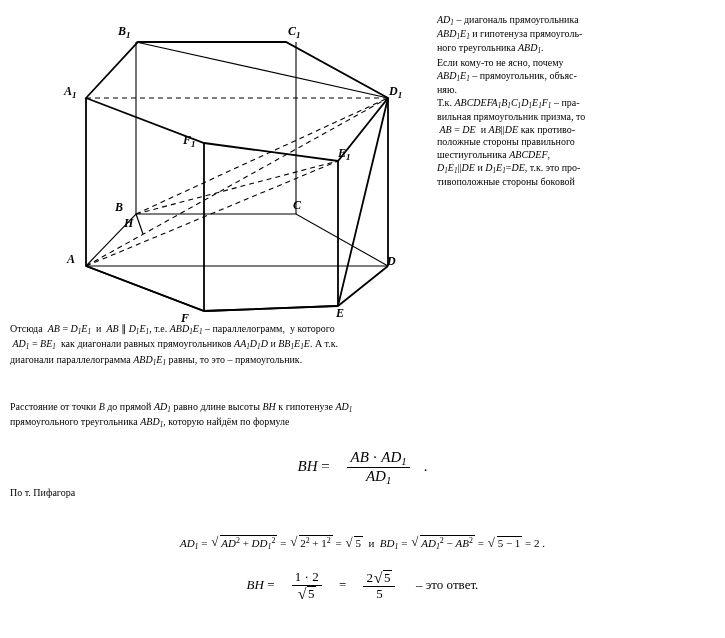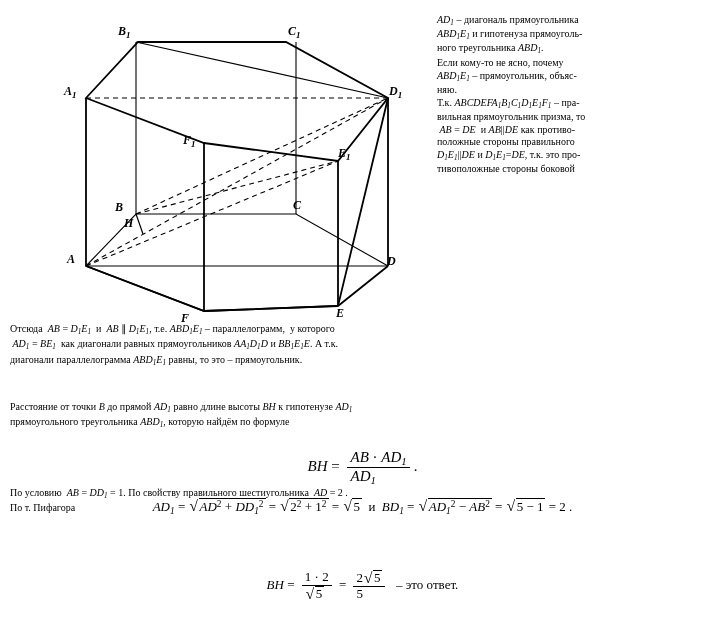--- a/index.html
+++ b/index.html
@@ -73,42 +73,42 @@
     width: 706px;
   }
 
   .eq-center {
     position: absolute;
     width: 725px;
     text-align: center;
     font-size: 15px;
   }
   #eq-bh { top: 449px; }
-  #eq-ad1 { top: 498px; font-size: 13px; }
+  #eq-ad1 { top: 535px; font-size: 11px; }
   #eq-final { top: 570px; font-size: 13px; }
 
   i, .it { font-style: italic; }
   .sub {
     font-size: 0.72em;
     vertical-align: -0.28em;
     font-style: italic;
   }
   .supn {
     font-size: 0.72em;
     vertical-align: 0.45em;
     font-style: normal;
   }
 
   
   .frac {
     display: inline-block;
     vertical-align: middle;
-    text-align: left;
+    text-align: center;
     line-height: 1.15;
-    margin: 0 4px;
+    margin: 0 14px;
   }
   .frac .num {
     display: block;
     border-bottom: 1px solid #000;
     padding: 0 3px;
   }
   .frac .den {
     display: block;
     padding: 0 3px;
   }
@@ -213,20 +213,23 @@
     <p>
       вильная прямоугольник призма, то
     </p>
     <p>
       &nbsp;<i>AB</i> = <i>DE</i>&nbsp; и <i>AB</i>||<i>DE</i> как противо-
     </p>
     <p>
       положные стороны правильного
     </p>
     <p>
+      шестиугольника <i>ABCDEF</i>,
+    </p>
+    <p>
       <i>D</i><span class="sub">1</span><i>E</i><span class="sub">1</span>||<i>DE</i> и <i>D</i><span class="sub">1</span><i>E</i><span class="sub">1</span>=<i>DE</i>, т.к. это про-
     </p>
     <p>
       тивоположные стороны боковой
     </p>
   </div>
 
   <div class="para" id="para-otsyuda">
     <div>
       Отсюда&nbsp; <i>AB</i> = <i>D</i><span class="sub">1</span><i>E</i><span class="sub">1</span>&nbsp; и&nbsp; <i>AB</i> ∥ <i>D</i><span class="sub">1</span><i>E</i><span class="sub">1</span>, т.е. <i>ABD</i><span class="sub">1</span><i>E</i><span class="sub">1</span> – параллелограмм,&nbsp; у которого
@@ -251,23 +254,20 @@
   <div class="eq-center" id="eq-bh">
     <i>BH</i> =
     <span class="frac">
       <span class="num"><i>AB</i> · <i>AD</i><span class="sub">1</span></span>
       <span class="den"><i>AD</i><span class="sub">1</span></span>
     </span>.
   </div>
 
   <div class="para" id="para-uslovie">
     <div>
-      По условию&nbsp; <i>AB</i> = <i>DD</i><span class="sub">1</span> = 1. По свойству правильного шестиугольника&nbsp; <i>AD</i> = 2 .
-    </div>
-    <div>
       По т. Пифагора
     </div>
   </div>
 
   <div class="eq-center" id="eq-ad1">
     <i>AD</i><span class="sub">1</span> =
     <span class="rad"><span class="radicand"><i>AD</i><span class="supn">2</span> + <i>DD</i><span class="sub">1</span><span class="supn">2</span></span></span>
     =
     <span class="rad"><span class="radicand">2<span class="supn">2</span> + 1<span class="supn">2</span></span></span>
     =

